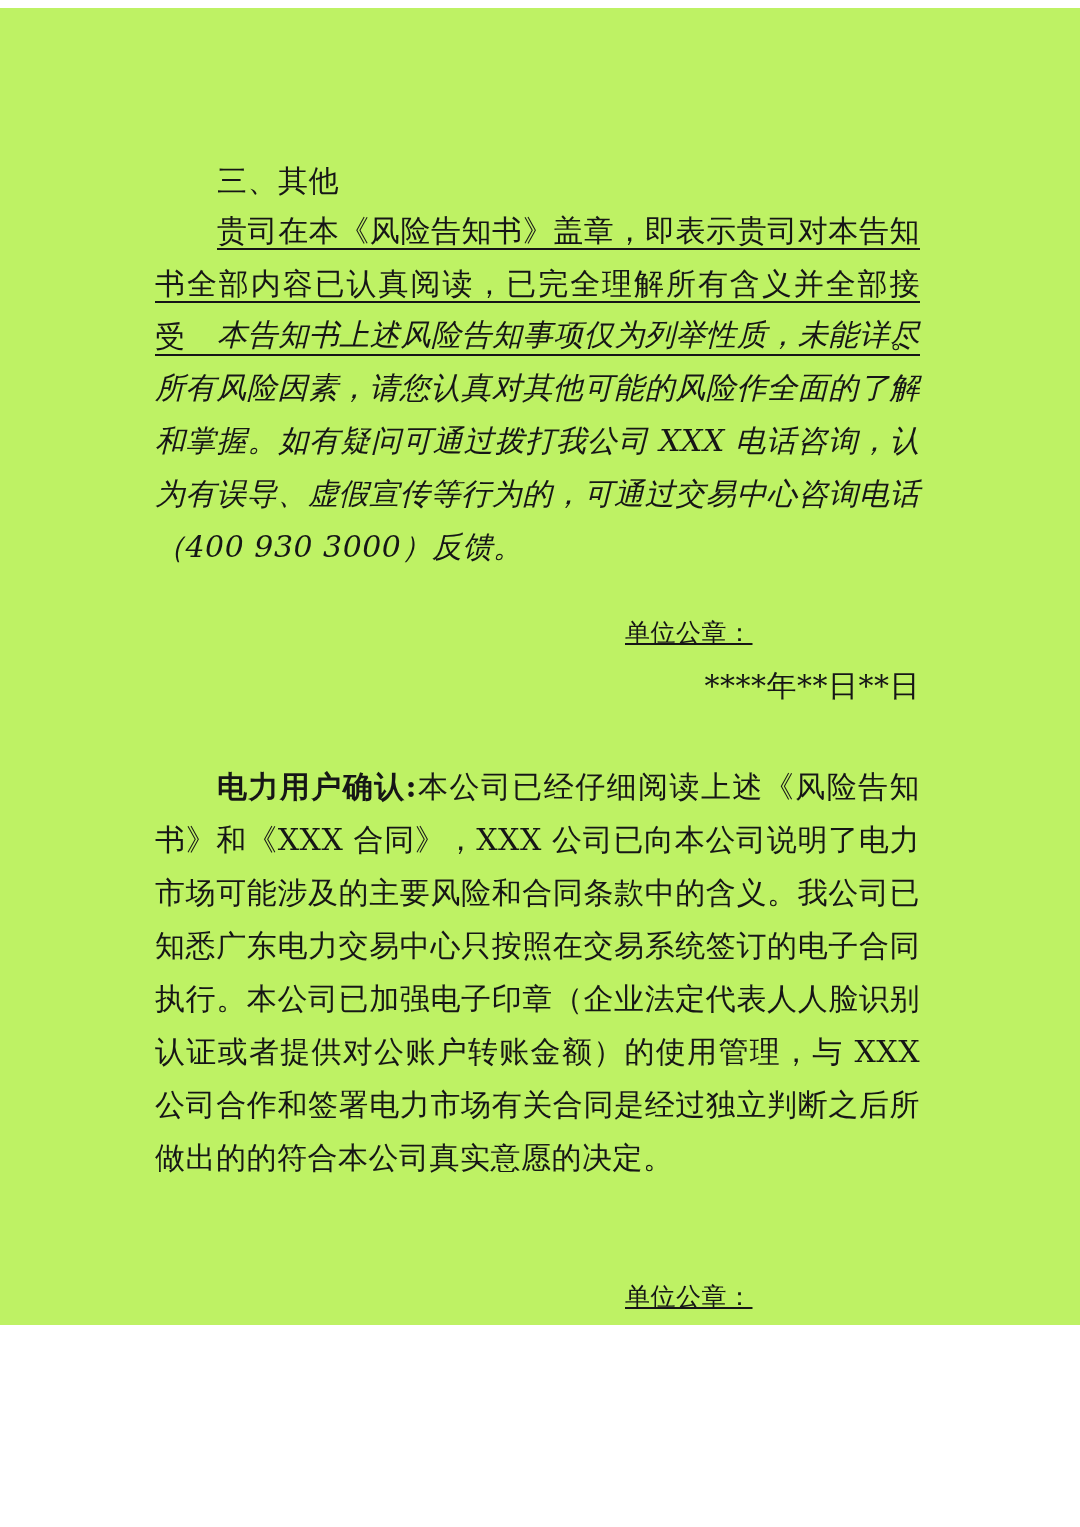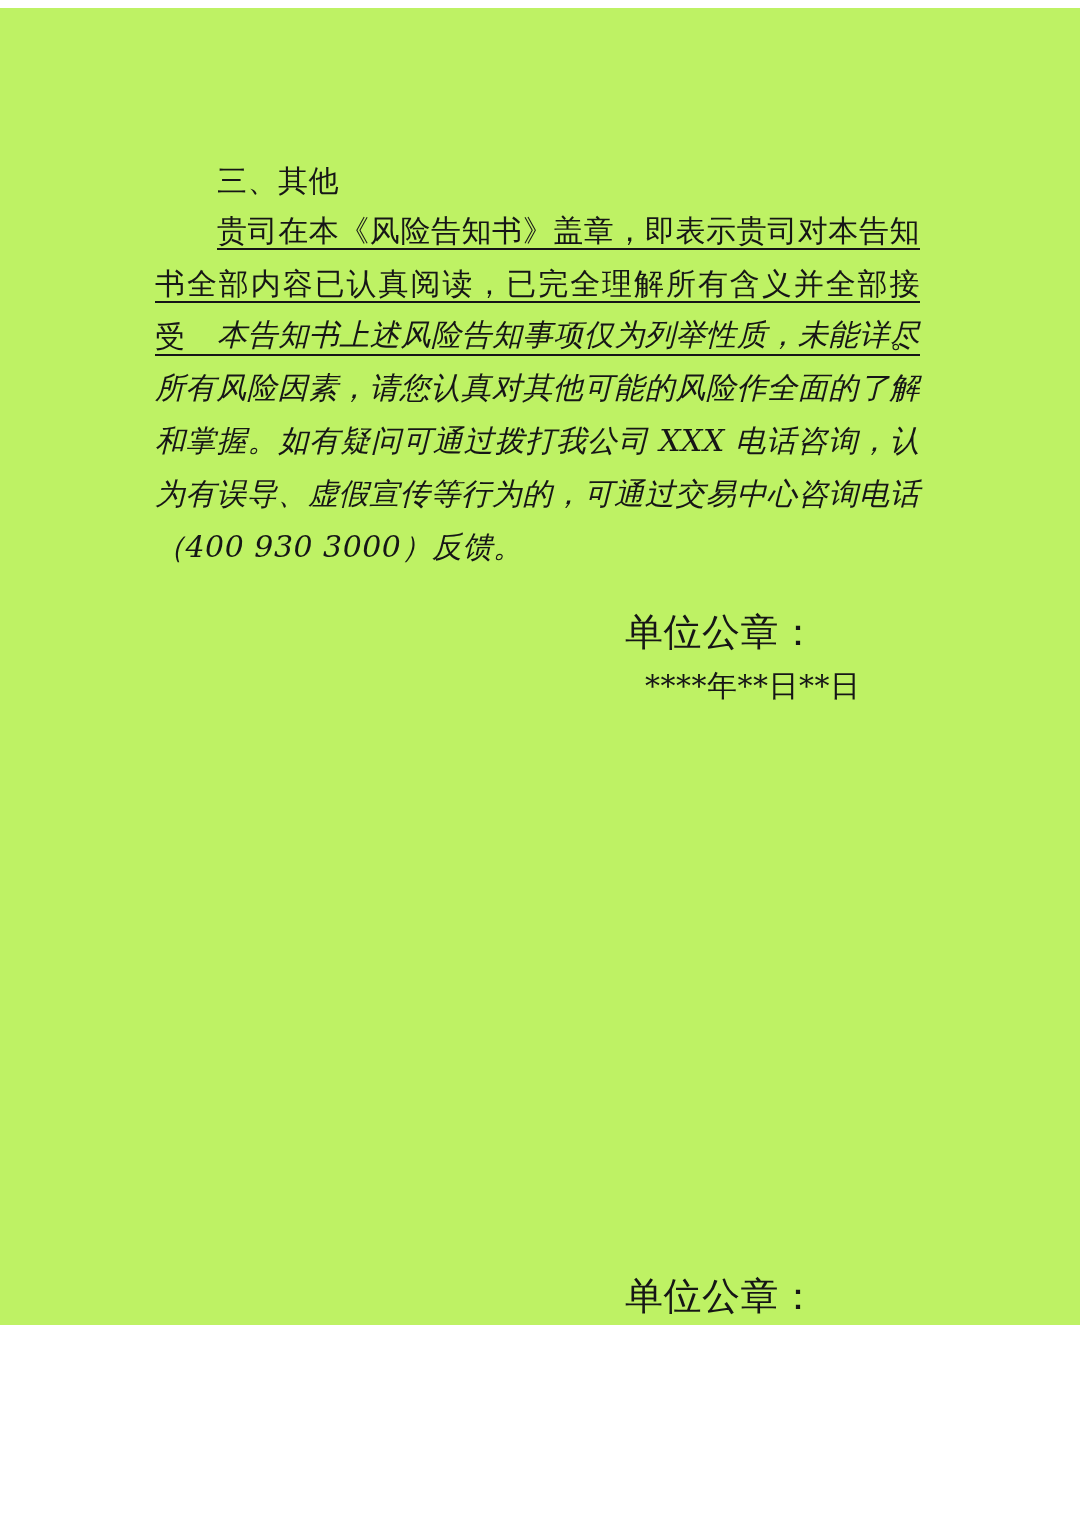--- a/index.html
+++ b/index.html
@@ -55,24 +55,25 @@
     text-align-last: left;
     text-indent: 62px;
   }
 
   .p1 { top: 300px; font-style: italic; }
 
   .sig-block-1 { top: 598px; }
   .sig-block-2 { top: 1262px; }
 
   .sig-line {
-    font-size: 38px;
+    font-size: 25px;
     line-height: 53px;
     padding-left: 470px;
     white-space: nowrap;
+    text-decoration: underline;
   }
   .sig-date {
     font-size: 30px;
     line-height: 53px;
     padding-left: 490px;
     white-space: nowrap;
     letter-spacing: 1px;
   }
 
   .p2 { top: 752px; }
@@ -88,38 +89,42 @@
     width: 1080px;
     text-align: left;
     font-size: 21px;
     font-family: "DejaVu Serif", "Liberation Serif", serif;
     color: #2b2b2b;
   }
 
   .lat {
     font-family: "DejaVu Serif", "Liberation Serif", serif;
     letter-spacing: 0.5px;
+    text-align: right;
   }
 </style>
 </head>
 <body>
 
 <div class="page">
 
   <div class="col zh heading">三、其他</div>
 
   <div class="col zh emph">贵司在本《风险告知书》盖章，即表示贵司对本告知书全部内容已认真阅读，已完全理解所有含义并全部接受。</div>
 
   <div class="col zh body-para p1">本告知书上述风险告知事项仅为列举性质，未能详尽所有风险因素，请您认真对其他可能的风险作全面的了解和掌握。如有疑问可通过拨打我公司 XXX 电话咨询，认为有误导、虚假宣传等行为的，可通过交易中心咨询电话（400 930 3000）反馈。</div>
 
   <div class="col sig-block-1">
     <div class="zh sig-line">单位公章：</div>
     <div class="zh sig-date lat">****年**日**日</div>
   </div>
 
+  <div class="col zh body-para p2">
+    <span class="lead">电力用户确认:</span><span>本公司已经仔细阅读上述《风险告知书》和《XXX 合同》，XXX 公司已向本公司说明了电力市场可能涉及的主要风险和合同条款中的含义。我公司已知悉广东电力交易中心只按照在交易系统签订的电子合同执行。本公司已加强电子印章（企业法定代表人人脸识别认证或者提供对公账户转账金额）的使用管理，与 XXX 公司合作和签署电力市场有关合同是经过独立判断之后所做出的的符合本公司真实意愿的决定。</span>
+  </div>
 
   <div class="col sig-block-2">
     <div class="zh sig-line">单位公章：</div>
     <div class="zh sig-date lat">****年**日**日</div>
   </div>
 
   <div class="pageno">11</div>
 
 </div>
 

